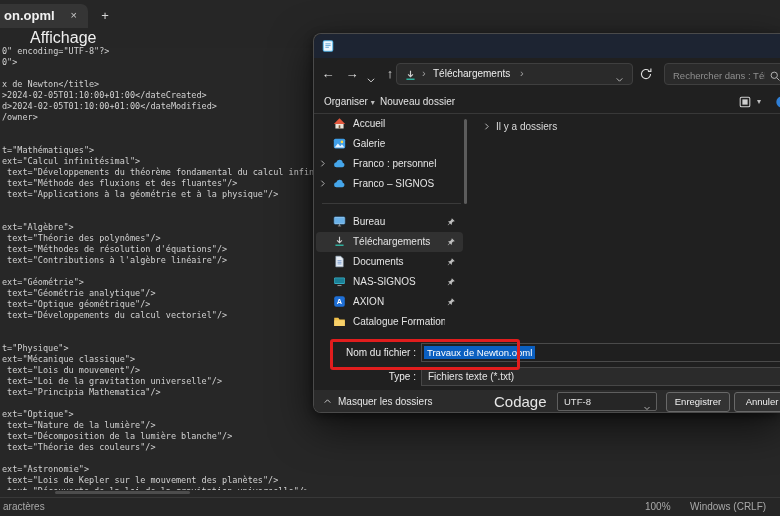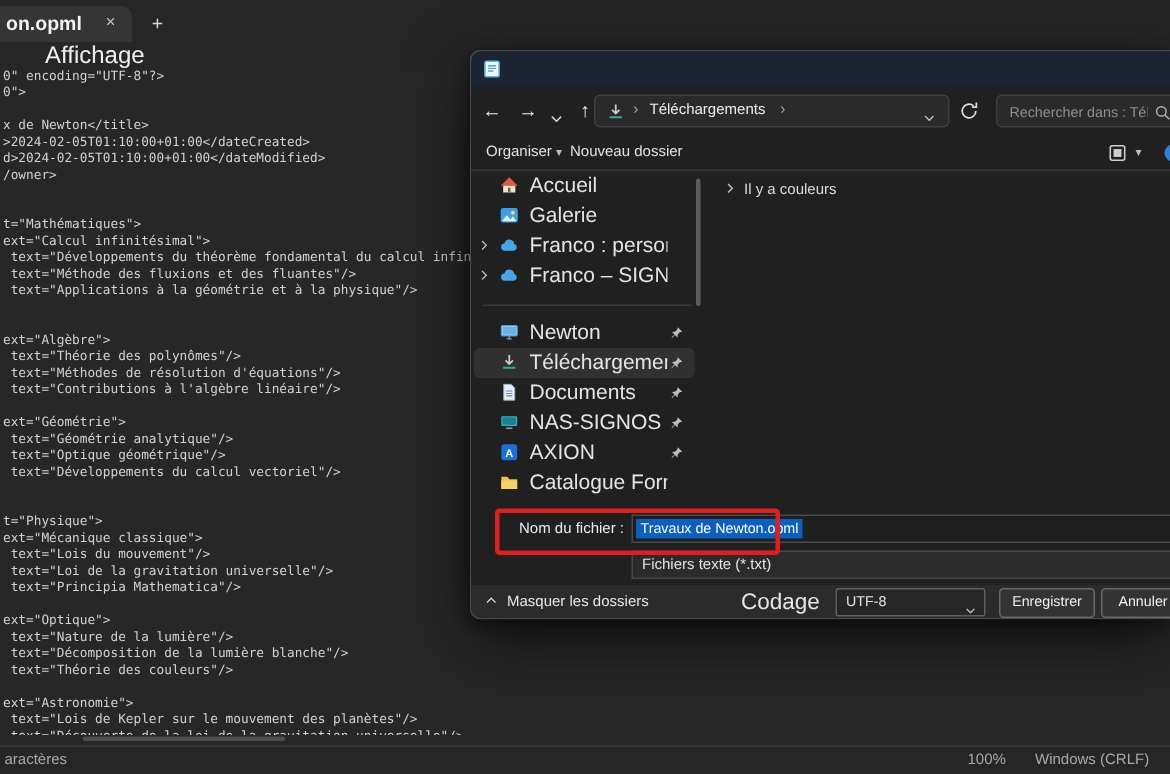--- a/index.html
+++ b/index.html
@@ -51,21 +51,21 @@
   .viewbtn{position:absolute;left:424px;top:4px;width:14px;height:14px;}
   .view-caret{position:absolute;left:443px;top:4px;height:14px;line-height:14px;font-size:8px;color:#bdbdbd;font-family:"DejaVu Sans",sans-serif;}
   .helpbtn{position:absolute;left:461px;top:4px;width:14px;height:14px;}
   .content{position:absolute;left:0;top:80px;width:100%;height:228px;}
   .sidebar{position:absolute;left:0;top:0;width:155px;height:228px;overflow:hidden;}
   .side-item{position:relative;height:20px;border-radius:4px;margin:0 6px 0 2px;}
   .side-item.sel{background:rgba(255,255,255,.08);}
   .s-chev{position:absolute;left:2px;top:5px;width:9px;height:9px;}
   .s-chev svg,.s-ico svg,.s-pin svg{display:block;width:100%;height:100%;}
   .s-ico{position:absolute;left:17px;top:3px;width:13px;height:13px;}
-  .s-lbl{position:absolute;left:37px;top:0;right:18px;height:20px;line-height:19px;font-size:14px;color:#e4e4e4;
+  .s-lbl{position:absolute;left:37px;top:0;right:18px;height:20px;line-height:19px;font-size:10px;color:#e4e4e4;
          white-space:nowrap;overflow:hidden;}
   .s-pin{position:absolute;right:7px;top:5px;width:10px;height:10px;}
   .side-sep{height:1px;background:#3a3a3a;margin:9px 8px 8px 8px;}
   .side-scroll{position:absolute;left:150px;top:5px;width:3px;height:85px;background:#5c5c5c;border-radius:2px;}
   .filepane{position:absolute;left:158px;top:0;right:0;height:228px;}
   .group-head{position:absolute;left:10px;top:5px;height:16px;line-height:15px;font-size:10px;color:#dcdcdc;}
   .group-chev{display:inline-block;width:9px;height:9px;margin-right:5px;vertical-align:-1px;}
 
   .namerow{position:absolute;left:0;top:308px;width:100%;height:22px;}
   .fieldlabel{position:absolute;left:0;top:0;width:102px;height:22px;line-height:21px;text-align:right;font-size:10px;color:#ececec;}
@@ -238,21 +238,21 @@
           </div>
           <div class="side-sep"></div>
           <div class="side-item">
             <span class="s-ico">
               <svg viewBox="0 0 16 16">
                 <rect x="1.5" y="2.5" width="13" height="8.5" rx="1" fill="#bfe0f7" stroke="#4a98d8"></rect>
                 <rect x="2.5" y="3.5" width="11" height="6.5" fill="#6ab1e8"></rect>
                 <path d="M6 13.5h4M8 11v2.5" stroke="#9a9a9a" fill="none"></path>
               </svg>
             </span>
-            <span class="s-lbl">Newton</span>
+            <span class="s-lbl">Bureau</span>
             <span class="s-pin">
               <svg viewBox="0 0 16 16">
                 <path d="M9.3 1.8l4.9 4.9-2.7.6-2 2-.5 3.5-2.6-2.6-3.1 3.1-.6-.6 3.1-3.1L3.2 7l3.5-.5 2-2z" fill="#bdbdbd"></path>
               </svg>
             </span>
           </div>
           <div class="side-item sel">
             <span class="s-ico">
               <svg viewBox="0 0 16 16">
                 <path d="M8 2v7M5 6.5L8 9.5l3-3" stroke="#d0d0d0" fill="none" stroke-width="1.4"></path>
@@ -317,33 +317,34 @@
               </svg>
             </span>
             <span class="s-lbl">Catalogue Formation Logiciels</span>
           </div>
         </div>
       <div class="side-scroll"></div>
       <div class="filepane">
         <div class="group-head">
           <span class="group-chev"><svg viewBox="0 0 16 16">
                 <path d="M6 3l5 5-5 5" fill="none" stroke="#c8c8c8" stroke-width="1.6"></path>
-              </svg></span><span>Il y a couleurs</span>
+              </svg></span><span>Il y a dossiers</span>
         </div>
       </div>
     </div>
 
     <div class="namerow">
       <span class="fieldlabel">Nom du fichier :</span>
       <div class="nameinput">
         <span class="name-sel">Travaux de Newton.opml</span>
       </div>
     </div>
 
     <div class="typerow">
+      <span class="fieldlabel">Type :</span>
       <div class="typecombo">
         <span class="type-val">Fichiers texte (*.txt)</span>
       </div>
     </div>
 
     <div class="annotation"></div>
 
     <div class="footer">
       <span class="hidefolders">
         <span class="hf-chev"><svg viewBox="0 0 16 16">

